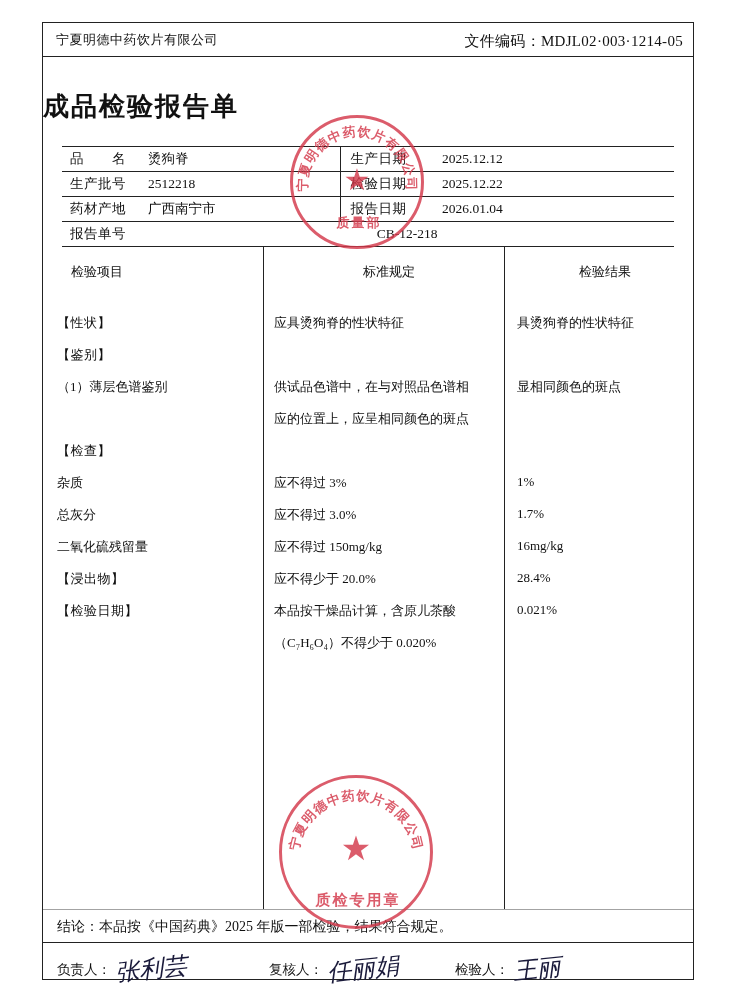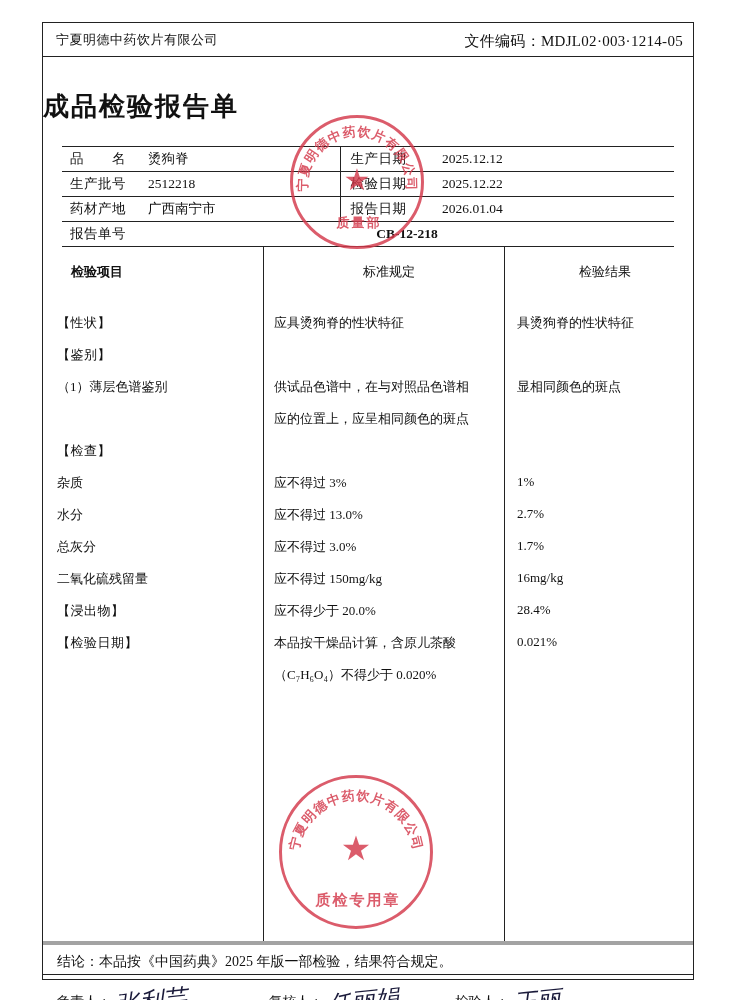--- a/index.html
+++ b/index.html
@@ -86,21 +86,20 @@
   }
   .metaVal2 {
     width: 240px;
   }
   .reportrow td {
     border-right: none !important;
   }
   .reportno {
     text-align: center !important;
     padding-left: 0 !important;
-    font-weight: bold;
   }
   
   table.main {
     border-collapse: collapse;
     width: 612px;
     margin: 0 auto;
     table-layout: fixed;
   }
   table.main td {
     font-size: 13px;
@@ -110,31 +109,31 @@
   .colhead {
     height: 40px;
     font-size: 13.5px;
   }
   .colhead div {
     padding-top: 16px;
   }
   .c1 { width: 206px; padding-left: 14px !important; }
   .c2 { width: 230px; padding-left: 10px !important; border-left: 1px solid #222; border-right: 1px solid #222;}
   .c3 { width: 176px; padding-left: 12px !important; }
-  .ch1 { text-align: left; padding-left: 14px; font-weight: bold; }
+  .ch1 { text-align: left; padding-left: 14px; }
   .ch2 { text-align: center; }
   .ch3 { text-align: center; }
   .rowline { height: 32px; }
   .rowline td > div { padding-top: 7px; }
   .rowspacer { height: 20px; }
   .bracket { letter-spacing: 0.5px; }
   .filler { height: 250px; }
   
   .concl {
-    border-top: 4px solid #a3a3a3;
+    border-top: 1px solid #a3a3a3;
     border-bottom: 1px solid #222;
     height: 34px;
     font-size: 14px;
     padding: 8px 0 0 14px;
     box-sizing: border-box;
   }
   .signs {
     height: 54px;
     position: relative;
     font-size: 13.5px;
@@ -328,31 +327,20 @@
     </tr>
     <tr class="rowline">
       <td class="c1">
             <div>杂质</div>
           </td>
       <td class="c2">
             <div>应不得过 3%</div>
           </td>
       <td class="c3">
             <div>1%</div>
-          </td>
-    </tr>
-    <tr class="rowline">
-      <td class="c1">
-            <div>水分</div>
-          </td>
-      <td class="c2">
-            <div>应不得过 13.0%</div>
-          </td>
-      <td class="c3">
-            <div>2.7%</div>
           </td>
     </tr>
     <tr class="rowline">
       <td class="c1">
             <div>总灰分</div>
           </td>
       <td class="c2">
             <div>应不得过 3.0%</div>
           </td>
       <td class="c3">

